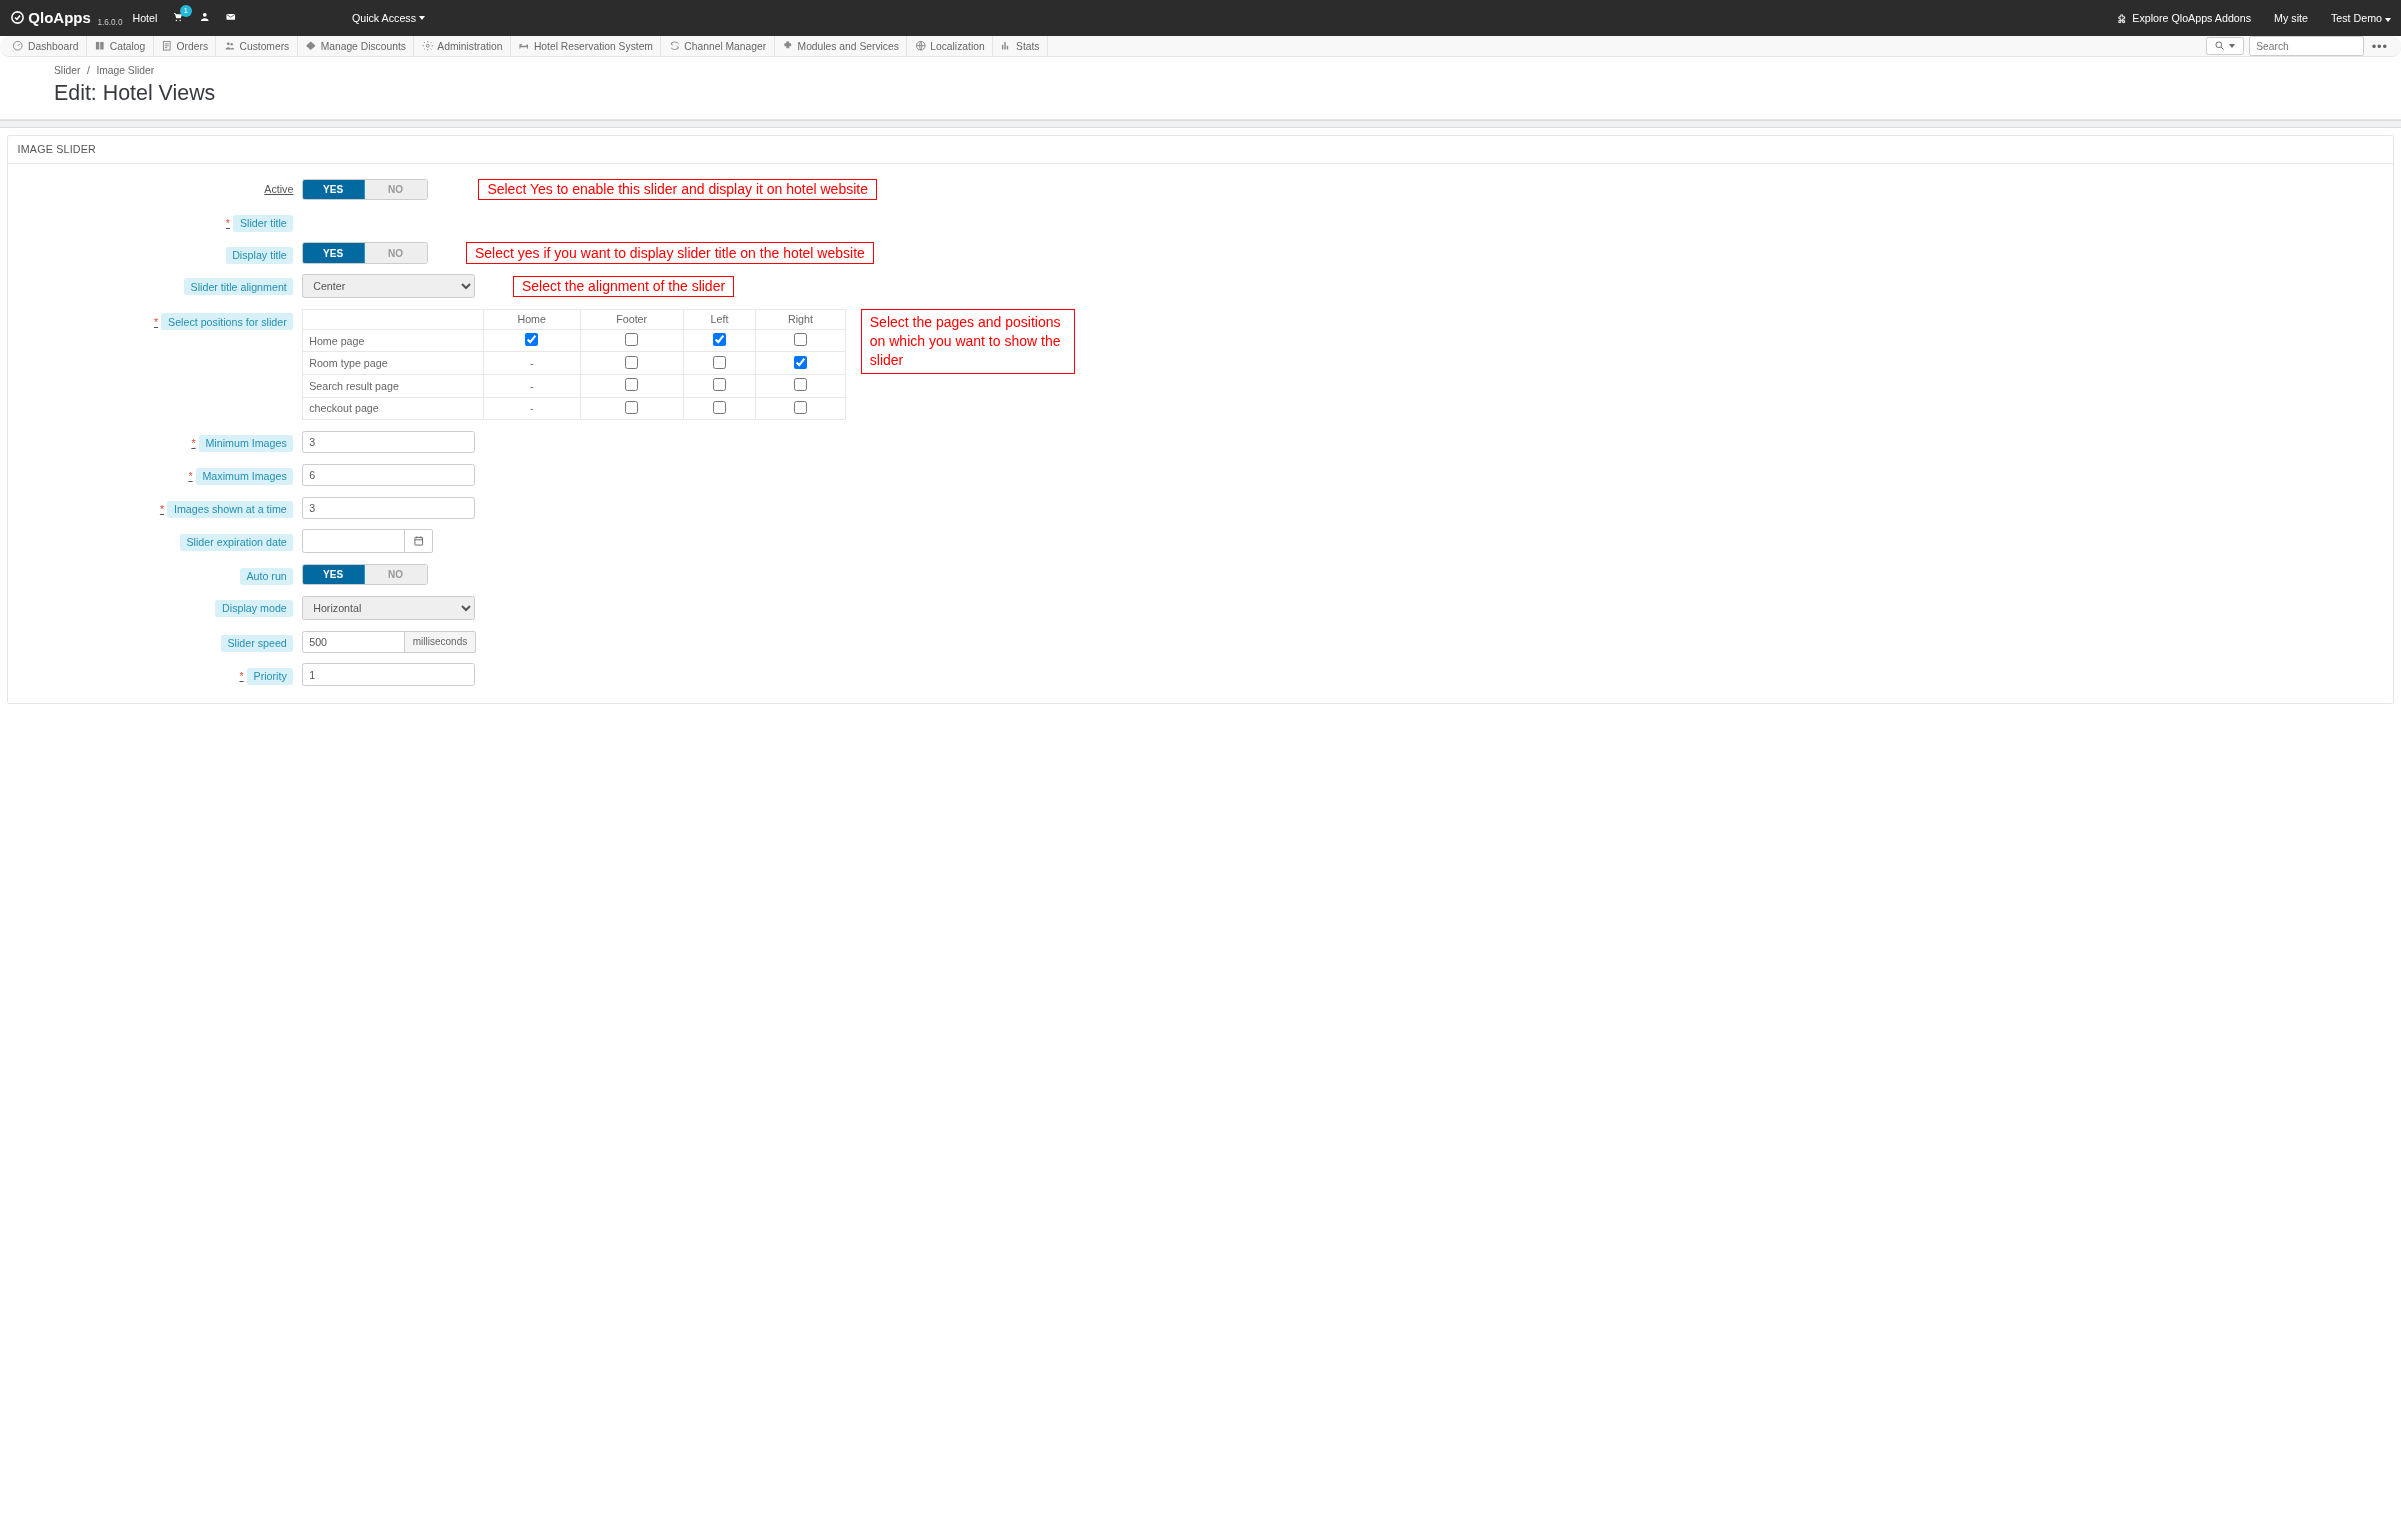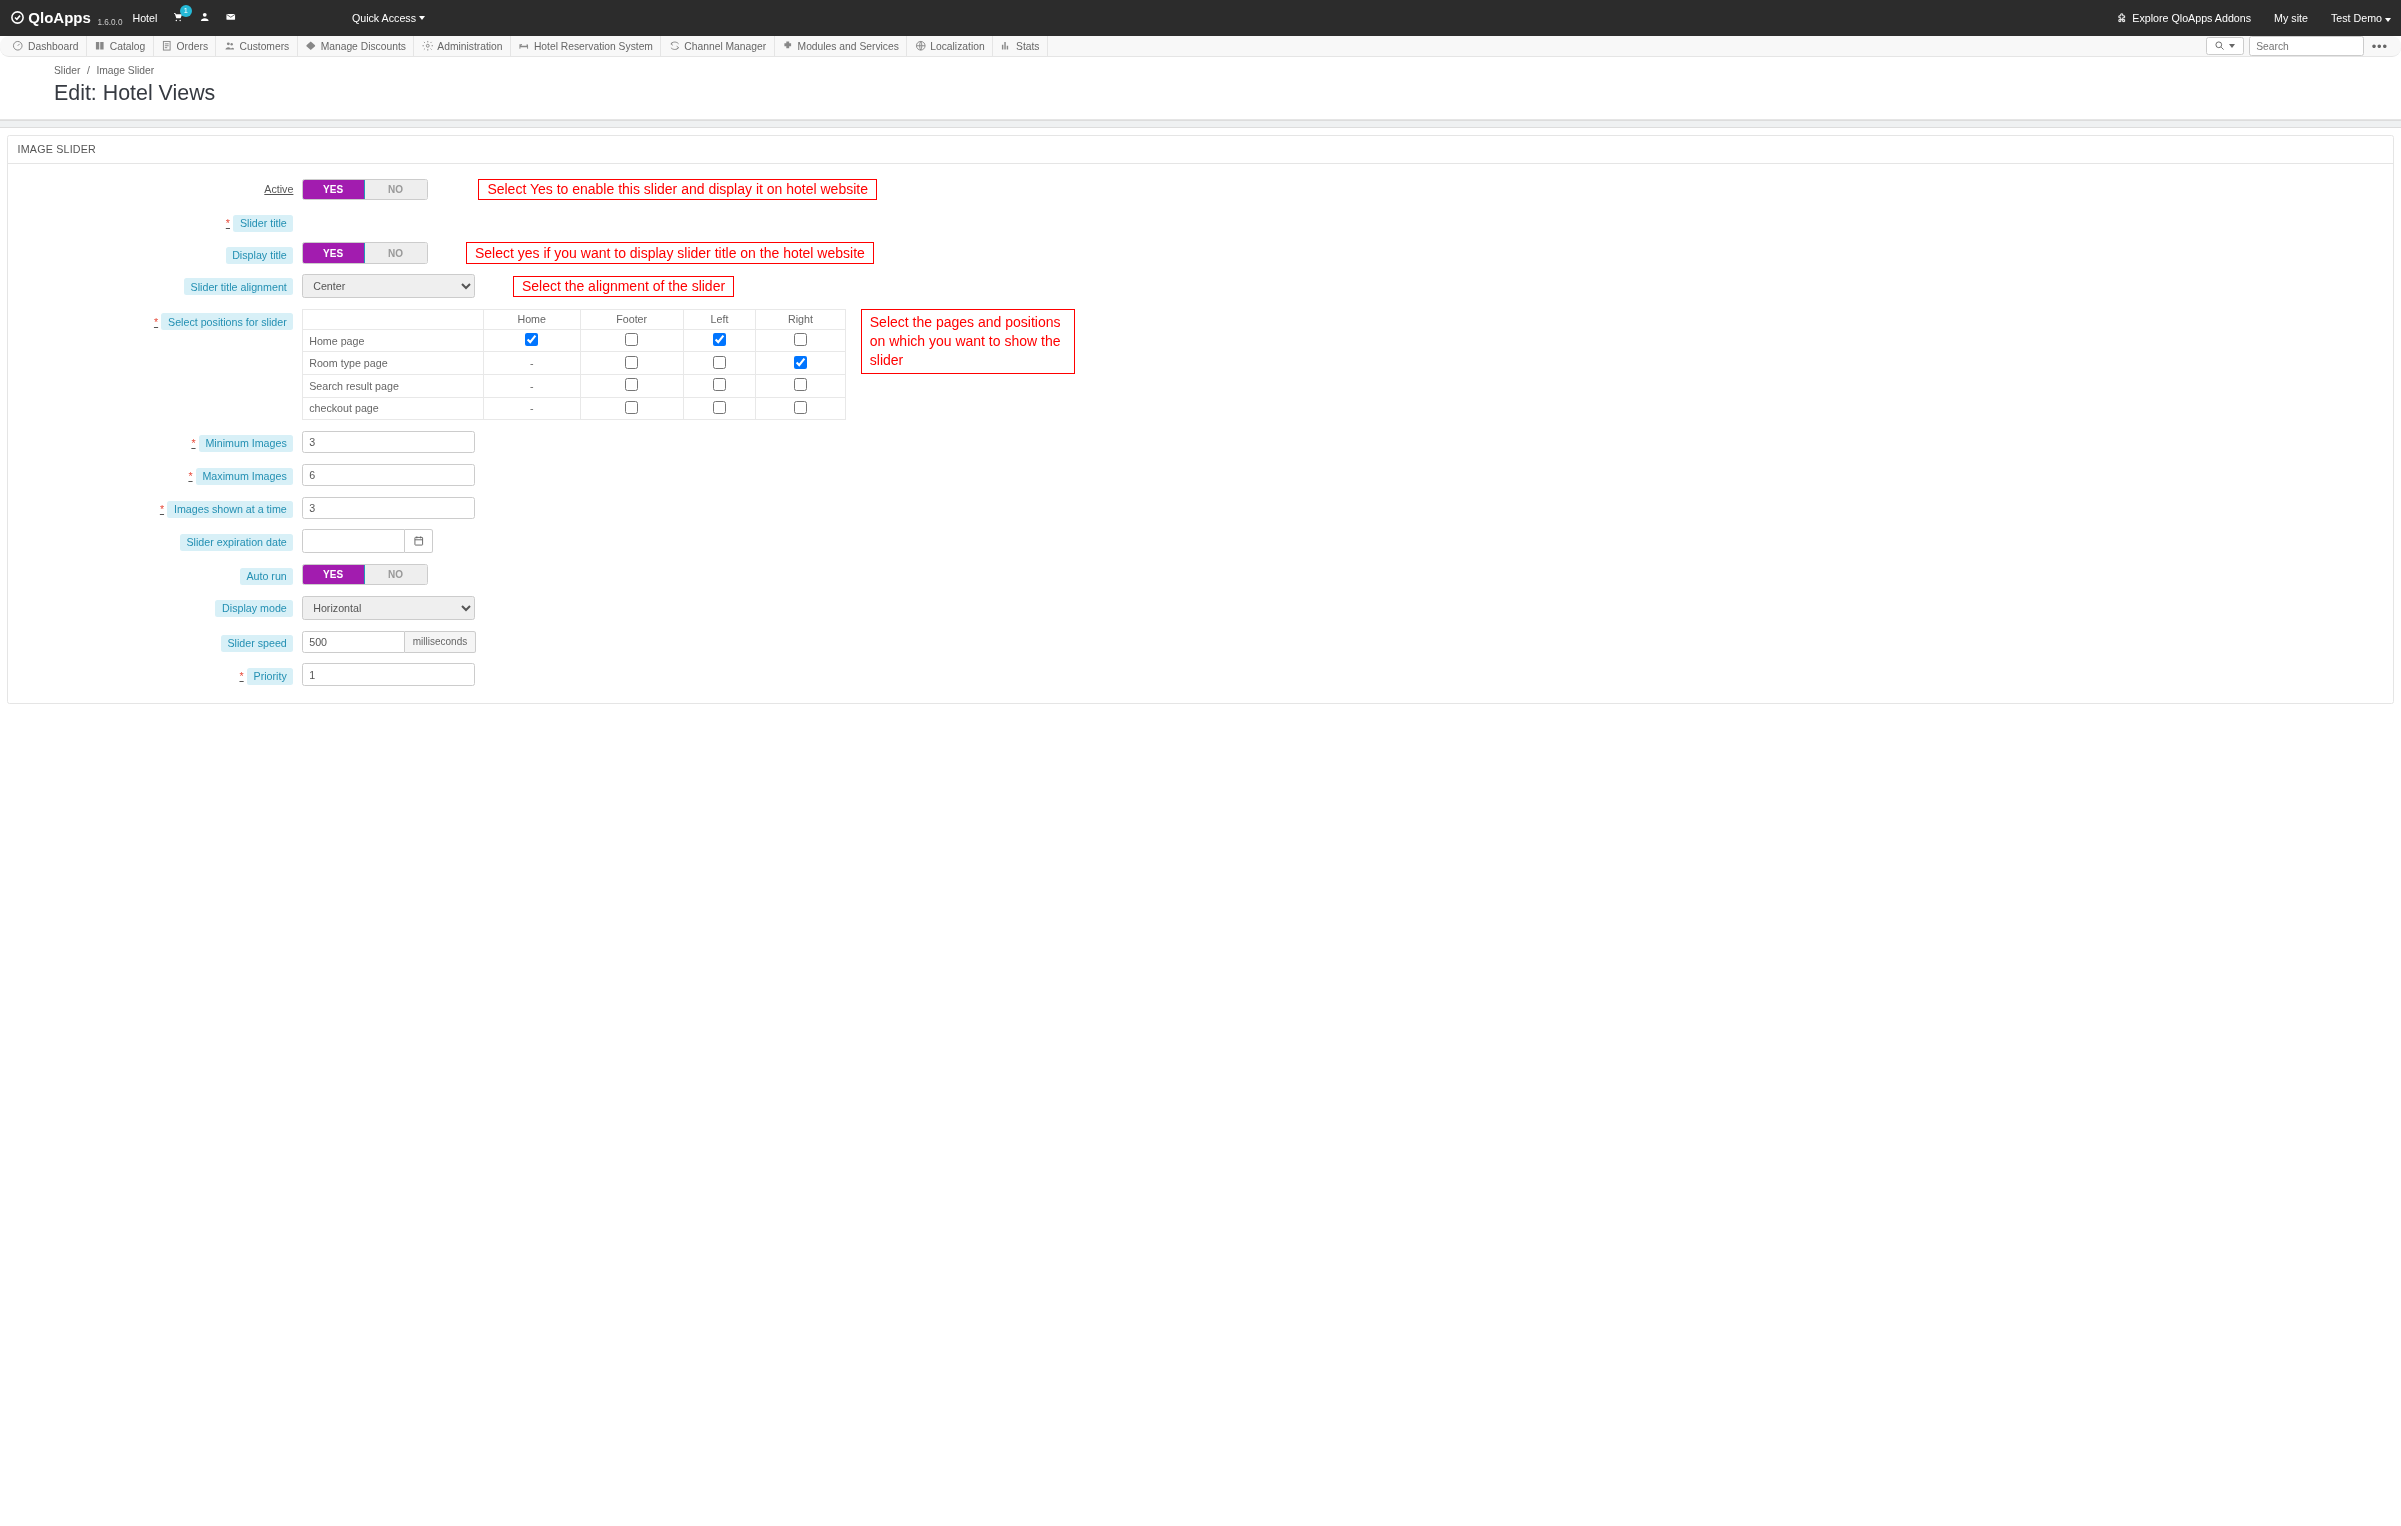--- a/index.html
+++ b/index.html
@@ -11,21 +11,21 @@
   .brand-logo { font-weight: bold; font-size: 15px; display:flex; align-items:center; gap:3.3px;}
   .brand-logo svg { width:15px; height:15px; }
   .brand-version { font-size: 8.2px; color: #ccc; margin-left:1.6px;}
   .brand-sub { margin-left: 10px; color: #fff; }
   .topbar .icons { display: flex; align-items: center; gap: 15px; margin-left: 15px; }
   .topbar .cart-wrap { position: relative; }
   .badge-cart { position: absolute; top: -6.6px; right: -8.2px; background: #25b9d7; color: #fff; border-radius: 50%; width: 12.3px; height: 12.3px; font-size: 7.4px; display:flex; align-items:center; justify-content:center; }
   .quick-access { margin-left: 115px; display:flex; align-items:center; gap:3.3px;}
   .topbar-right { margin-left: auto; display: flex; align-items: center; gap: 23px; }
   .topbar a, .topbar span.link { color:#fff; text-decoration:none; cursor:pointer; }
-  .topbar .addons { display:flex; align-items:center; gap:5px;}
+  .topbar .addons { display:flex; align-items:flex-end; gap:5px;}
 
   
   .mainnav { background: #f8f8f8; border-bottom: 0.8px solid #e5e5e5; display: flex; align-items: center; height: 21px; padding: 0 5px 0 5px; font-size: 10.3px; color:#666;border-radius:9px;}
   .mainnav .item { display: flex; align-items: center; gap: 4.1px; padding: 0 7.4px; height: 100%; border-right: 0.8px solid #e5e5e5; cursor: pointer; white-space:nowrap;}
   .mainnav .spacer { flex: 1; }
   .mainnav .search-box { display: flex; align-items: center; gap:5px;}
   .mainnav .search-btn { border:0.8px solid #ccc; background:#fff; padding:2.5px 7.4px; border-radius:2.5px; display:flex; align-items:center; gap:3.3px; cursor:pointer;}
   .mainnav input.search { border:0.8px solid #ccc; border-radius:2.5px; padding:3.3px 6.6px; width:115px; font-size:10.3px;}
   .mainnav .ellipsis { padding:0 8.2px; cursor:pointer; font-size:13px; letter-spacing:0.8px;}
 
@@ -45,21 +45,21 @@
   
   .form-row { display: flex; align-items: flex-start; margin-bottom: 10.7px; }
   .form-label { width: 284px; min-width:284px; text-align: right; padding-right: 8.2px; padding-top: 4.1px; font-size: 10.7px; text-decoration: underline; }
   .form-label .req { color: #e74c3c; margin-right: 3.3px; }
   .label-badge { background: #d8f0f7; color: #2490b3; padding: 2.5px 6.6px; border-radius: 2.5px; display:inline-block;}
   .form-control-area { flex: 1; display: flex; align-items: center; gap: 15px; flex-wrap:wrap;}
 
   
   .toggle { display: inline-flex; border-radius: 2.5px; overflow: hidden; border:0.8px solid #ccc;}
   .toggle span { width: 62px; text-align: center; padding: 4.1px 0; font-size: 10px; font-weight:600; cursor:pointer;}
-  .toggle .yes { background: #a21caf; color: #fff; border-right:0.8px solid #2399b8;}
+  .toggle .yes { background: #0369a1; color: #fff; border-right:0.8px solid #2399b8;}
   .toggle .no { background: #eee; color: #999; }
 
   
   input.text-input, select.select-input { border:0.8px solid #ccc; border-radius:2.5px; padding:4.1px 6.6px; font-size:10.7px; color:#555;}
   .w-wide { width: 531px; }
   .w-med { width: 173px; }
   .w-input-sm { width:103px; }
   .lang-btn { border:0.8px solid #ccc; border-radius:2.5px; padding:4.1px 8.2px; font-size:10px; display:flex; align-items:center; gap:3.3px; cursor:pointer; margin-left:3.3px;}
 
   

